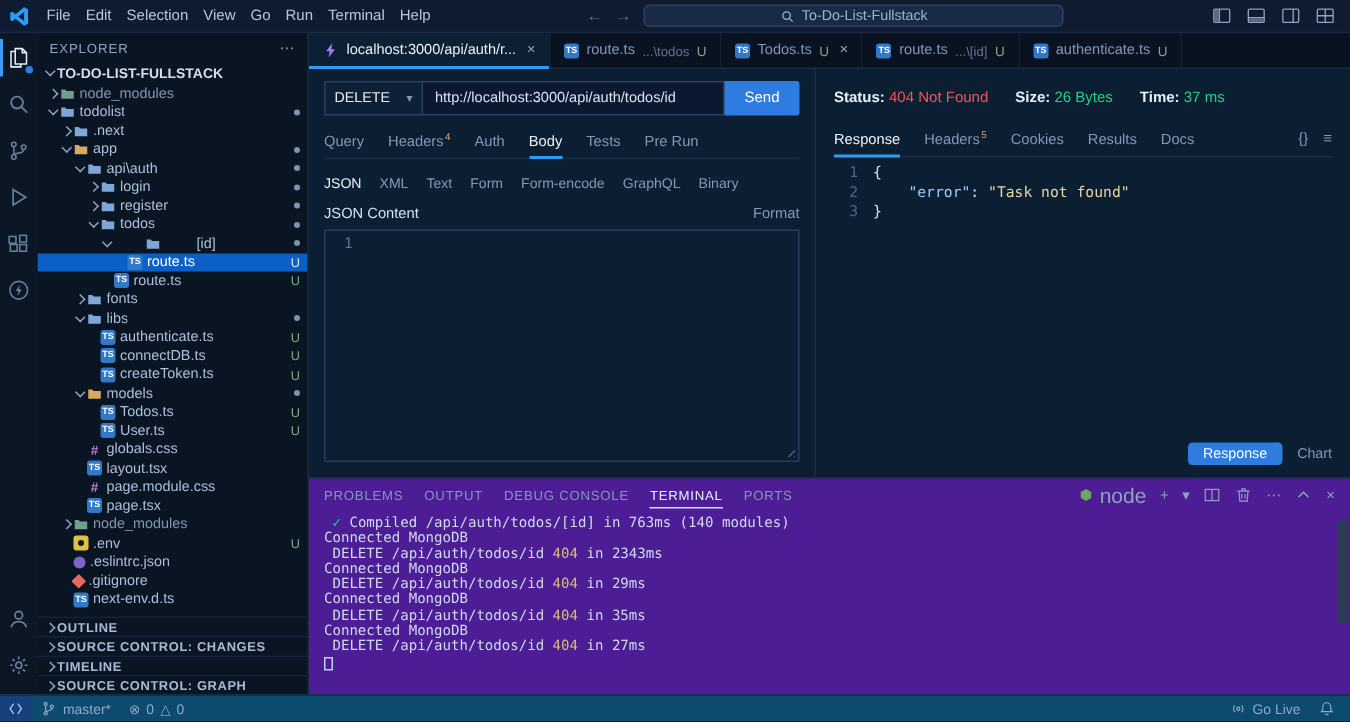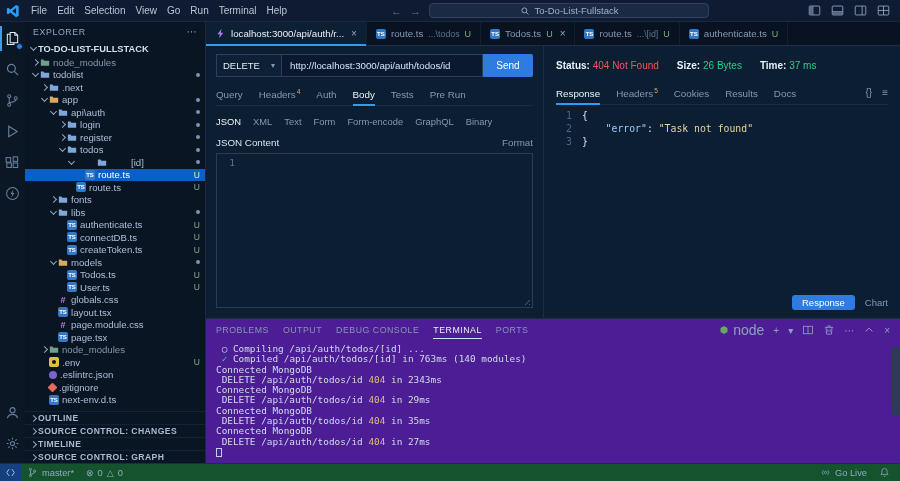--- a/index.html
+++ b/index.html
@@ -112,21 +112,21 @@
 .node-chip svg{width:10px;height:10px}
 .pic{font-size:10px;display:flex;align-items:center}
 .pic svg{width:12px;height:12px}
 .term{position:relative;flex:1;padding:3px 10px 0;font-family:"DejaVu Sans Mono",monospace;font-size:9.4px;line-height:10.3px;color:#cfdceb;overflow:hidden}
 .tl{white-space:pre}
 .seg-green{color:#23d18b}
 .seg-yellow{color:#dcbd7f}
 .cursor{display:inline-block;width:6px;height:9px;border:1px solid #c2d2e4;vertical-align:text-bottom}
 .scrollthumb{position:absolute;right:1px;top:6px;width:7px;height:68px;background:#2b3c55}
 
-.statusbar{height:18px;flex:0 0 18px;background:#14532d;display:flex;align-items:center;font-size:9.3px;color:#93a9c9;border-top:1px solid #1b2c46}
+.statusbar{height:18px;flex:0 0 18px;background:#0c4a6e;display:flex;align-items:center;font-size:9.3px;color:#93a9c9;border-top:1px solid #1b2c46}
 .sb-item{display:flex;align-items:center;gap:4px;padding:0 6px;height:100%}
 .sb-item svg{width:11px;height:11px}
 .sb-remote{background:#15407c;color:#9cc3f5;padding:0 5px}
 .sb-g{font-size:9px}
 .sb-right{margin-left:auto;display:flex;align-items:center;height:100%;padding-right:4px}
 </style>
 </head>
 <body>
 
 <div class="app">
@@ -704,21 +704,20 @@
                   <svg viewBox="0 0 16 16">
                     <path d="M3.5 10L8 5.5 12.5 10" fill="none" stroke="currentColor" stroke-width="1.3"></path>
                   </svg>
                 </span>
                 <span class="pic">×</span>
               </span>
           </div>
         </div>
         <div class="term">
           <div id="term-lines">
-              <div class="tl"><span class=""> ○ Compiling /api/auth/todos/[id] ...</span></div>
               <div class="tl"><span class=""> </span><span class="seg-green">✓</span><span class=""> Compiled /api/auth/todos/[id] in 763ms (140 modules)</span></div>
               <div class="tl"><span class="">Connected MongoDB</span></div>
               <div class="tl"><span class=""> DELETE /api/auth/todos/id </span><span class="seg-yellow">404</span><span class=""> in 2343ms</span></div>
               <div class="tl"><span class="">Connected MongoDB</span></div>
               <div class="tl"><span class=""> DELETE /api/auth/todos/id </span><span class="seg-yellow">404</span><span class=""> in 29ms</span></div>
               <div class="tl"><span class="">Connected MongoDB</span></div>
               <div class="tl"><span class=""> DELETE /api/auth/todos/id </span><span class="seg-yellow">404</span><span class=""> in 35ms</span></div>
               <div class="tl"><span class="">Connected MongoDB</span></div>
               <div class="tl"><span class=""> DELETE /api/auth/todos/id </span><span class="seg-yellow">404</span><span class=""> in 27ms</span></div>
               <div class="tl"><span class="cursor"></span></div>

